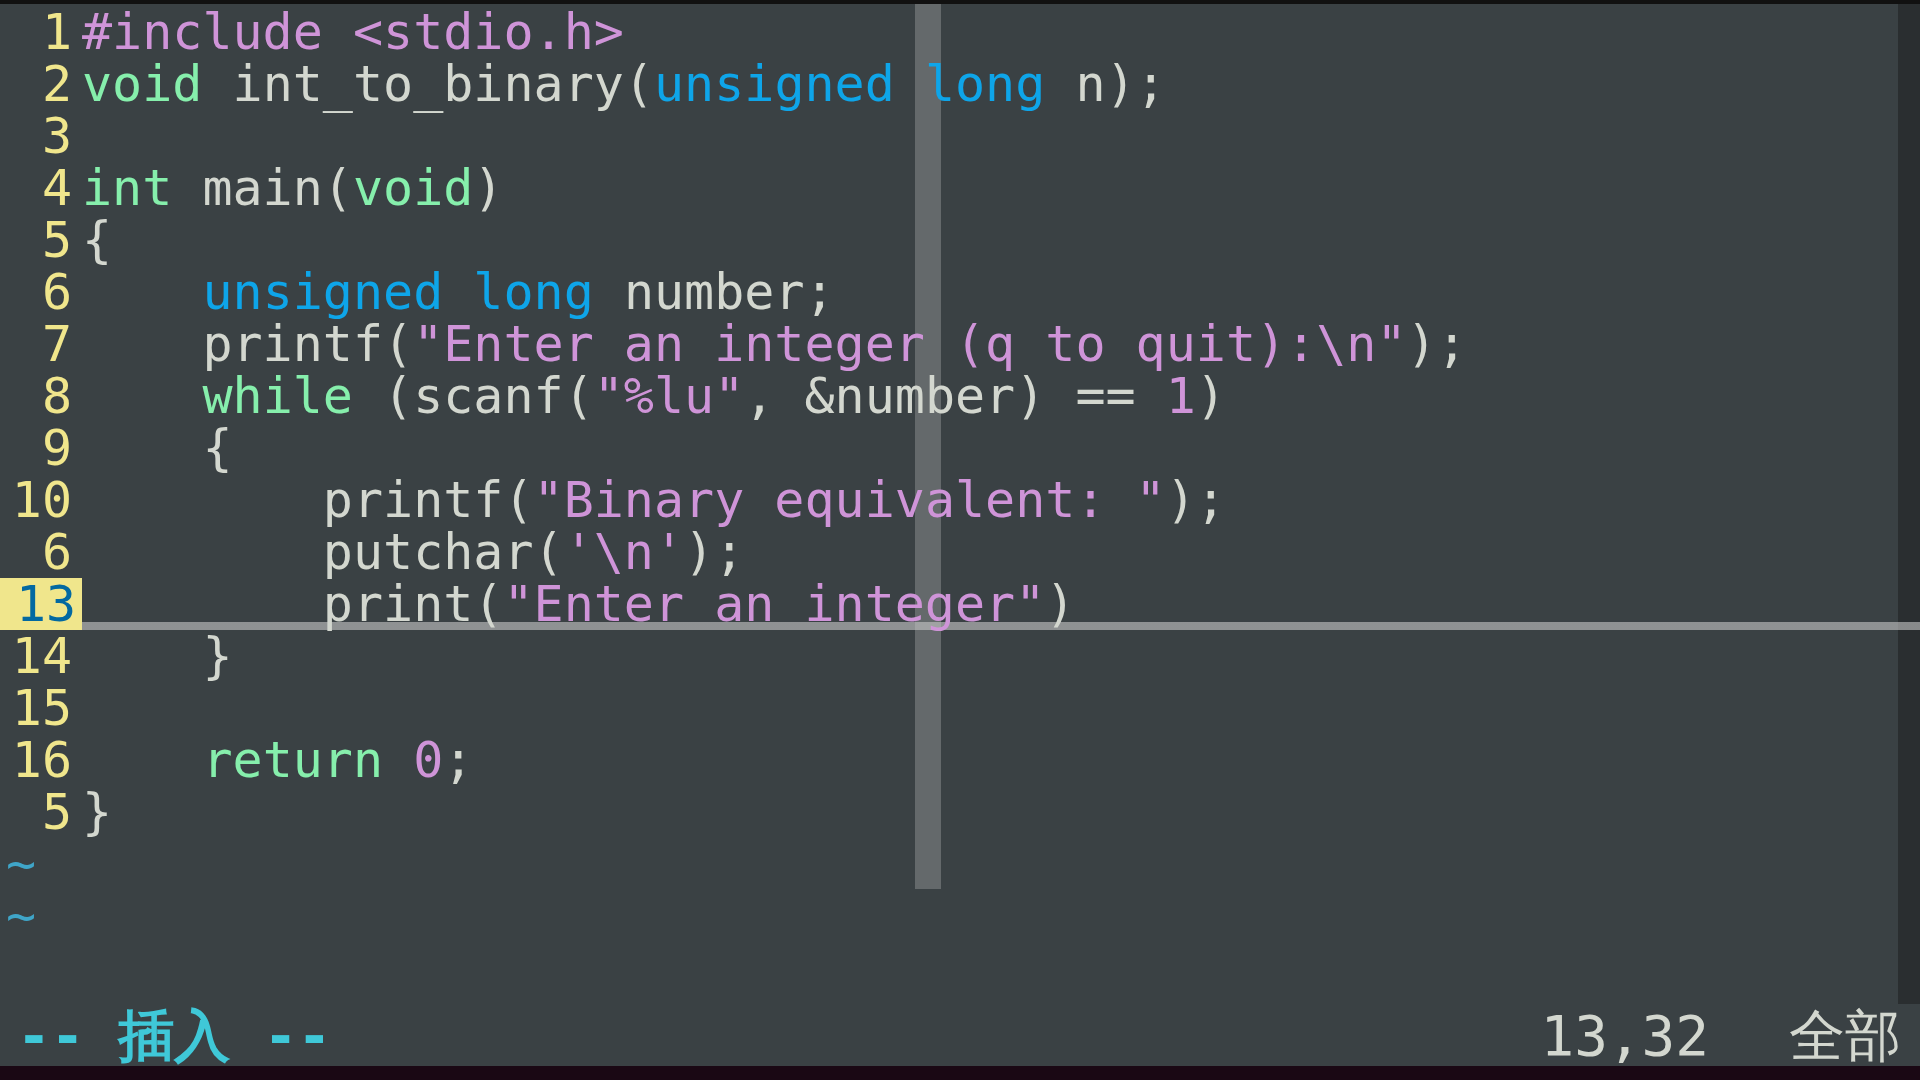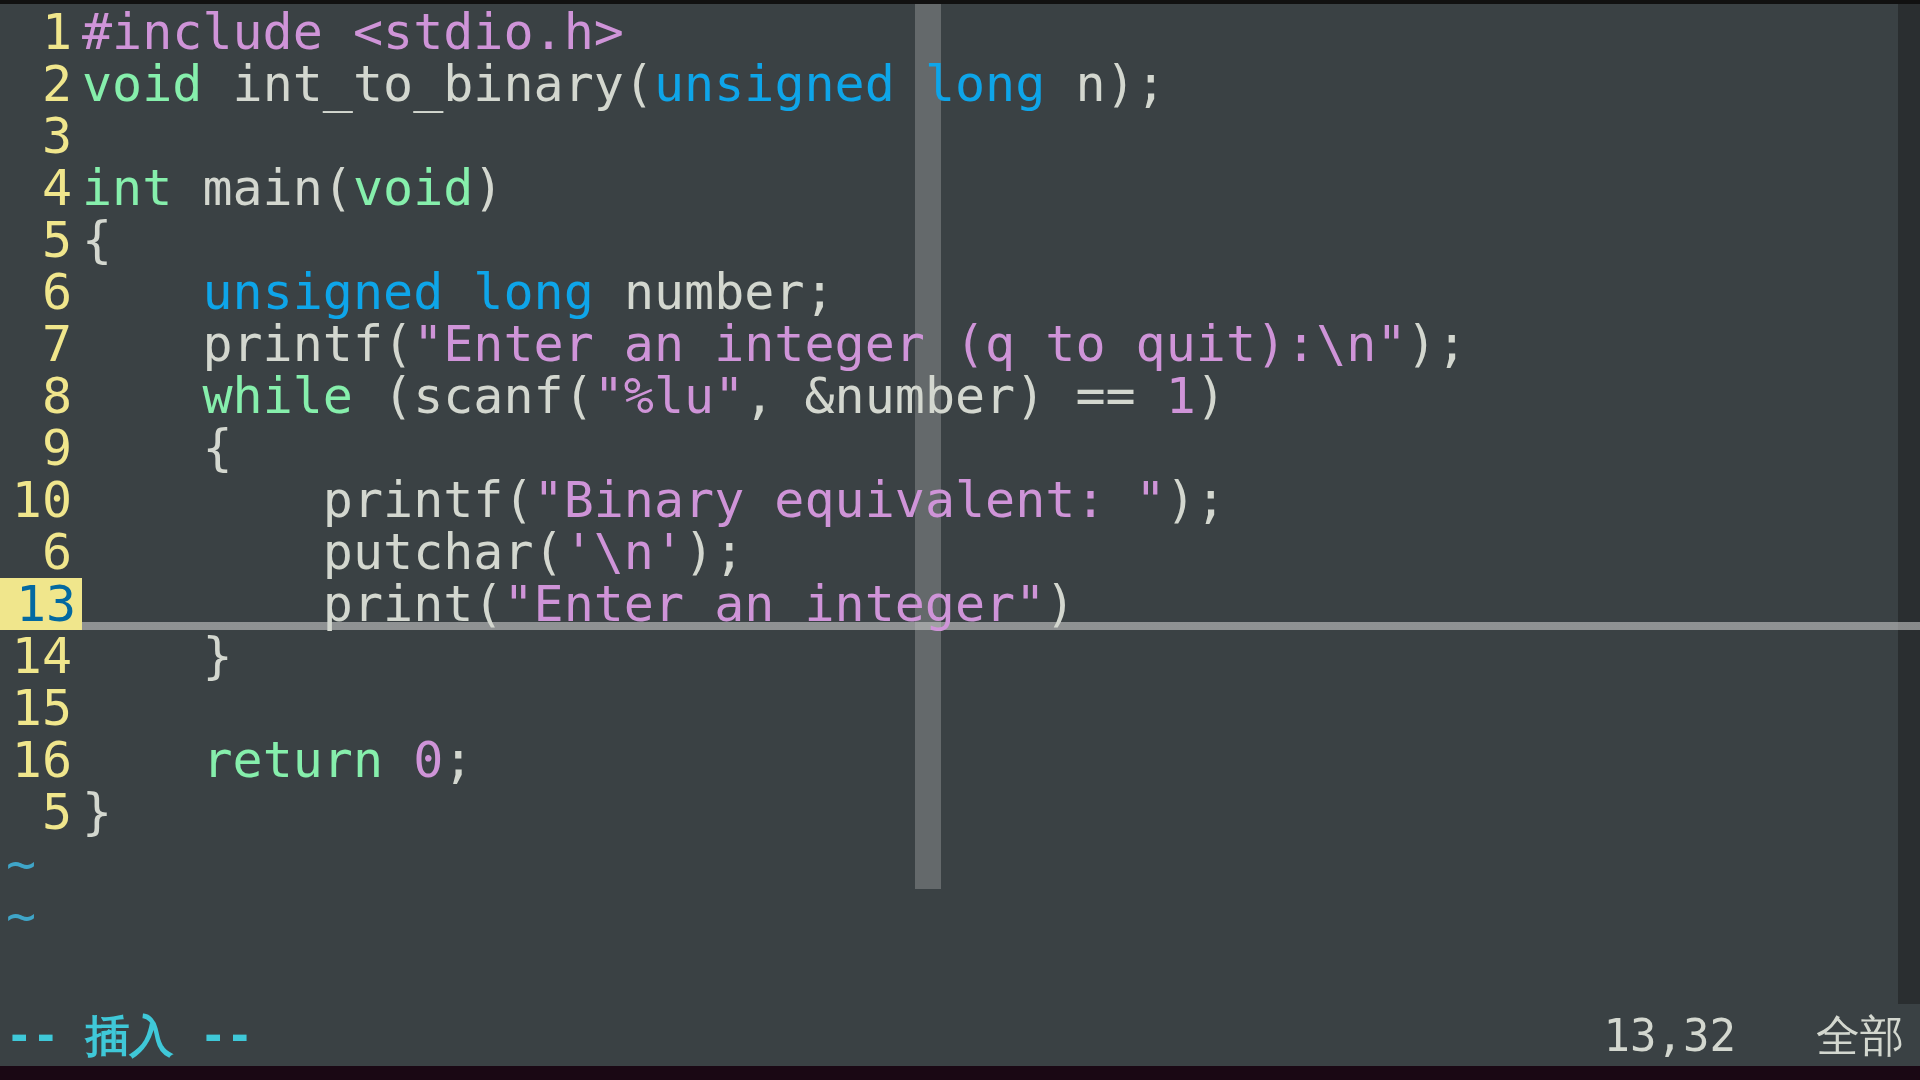--- a/index.html
+++ b/index.html
@@ -66,29 +66,29 @@
     background: #f0e68c;
     color: #0369a1;
     padding-left: 16px;
   }
   .statusbar {
     position: absolute;
     left: 0; right: 0; bottom: 14px;
     height: 60px;
     display: flex;
     align-items: center;
-    font-size: 44px;
-    padding: 0 6px;
+    font-size: 56px;
+    padding: 0 17px;
     color: #3fc8d8;
     font-weight: bold;
   }
   .statusbar .mode { flex: 0 0 auto; }
   .statusbar .spacer { flex: 1 1 auto; }
   .statusbar .pos { color: #d3d7cf; font-weight: normal; margin-right: 80px; }
-  .statusbar .pct { color: #d3d7cf; font-weight: normal; margin-right: 10px; }
+  .statusbar .pct { color: #d3d7cf; font-weight: normal; margin-right: 2px; }
   .bottomstrip {
     position: absolute;
     left:0; right:0; bottom:0; height:14px;
     background:#1a0814;
   }
   .scrollbar {
     position:absolute;
     top:4px; right:0; width:22px; height:1000px;
     background:#2a2e30;
   }

